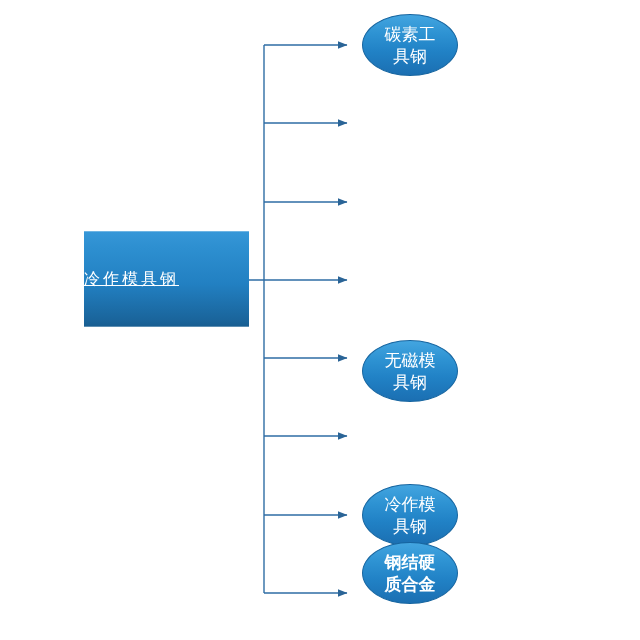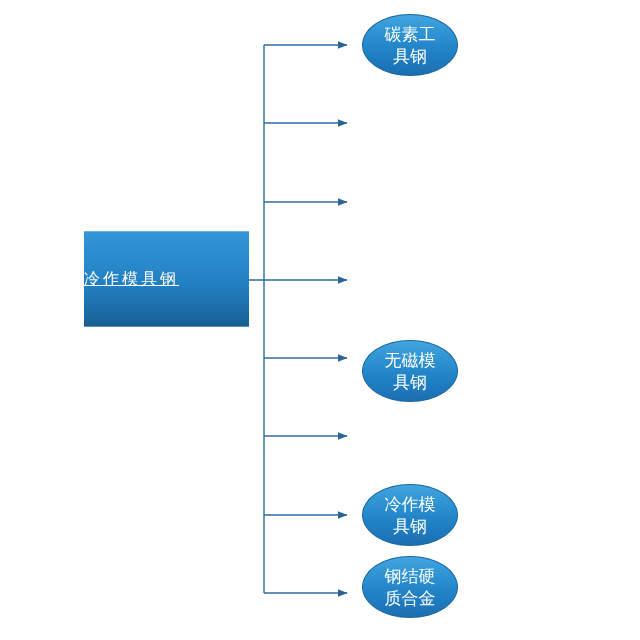--- a/index.html
+++ b/index.html
@@ -52,21 +52,21 @@
     width: 64px;
     word-break: break-all;
   }
   .n1 { top: 14px; }
   .n2 { top: 92px; }
   .n3 { top: 171px; }
   .n4 { top: 249px; }
   .n5 { top: 340px; }
   .n6 { top: 405px; }
   .n7 { top: 484px; }
-  .n8 { top: 556px; }
+  .n8 { top: 542px; font-weight: bold; }
 </style>
 </head>
 <body>
 
 <div class="canvas">
 
   <svg class="connectors" viewBox="0 0 640 640" xmlns="http://www.w3.org/2000/svg">
     <defs>
       <marker id="arrow" markerUnits="userSpaceOnUse" markerWidth="10" markerHeight="8" refX="9.5" refY="4" orient="auto">
         <path d="M0,0 L10,4 L0,8 Z" fill="#2a6496"></path>

